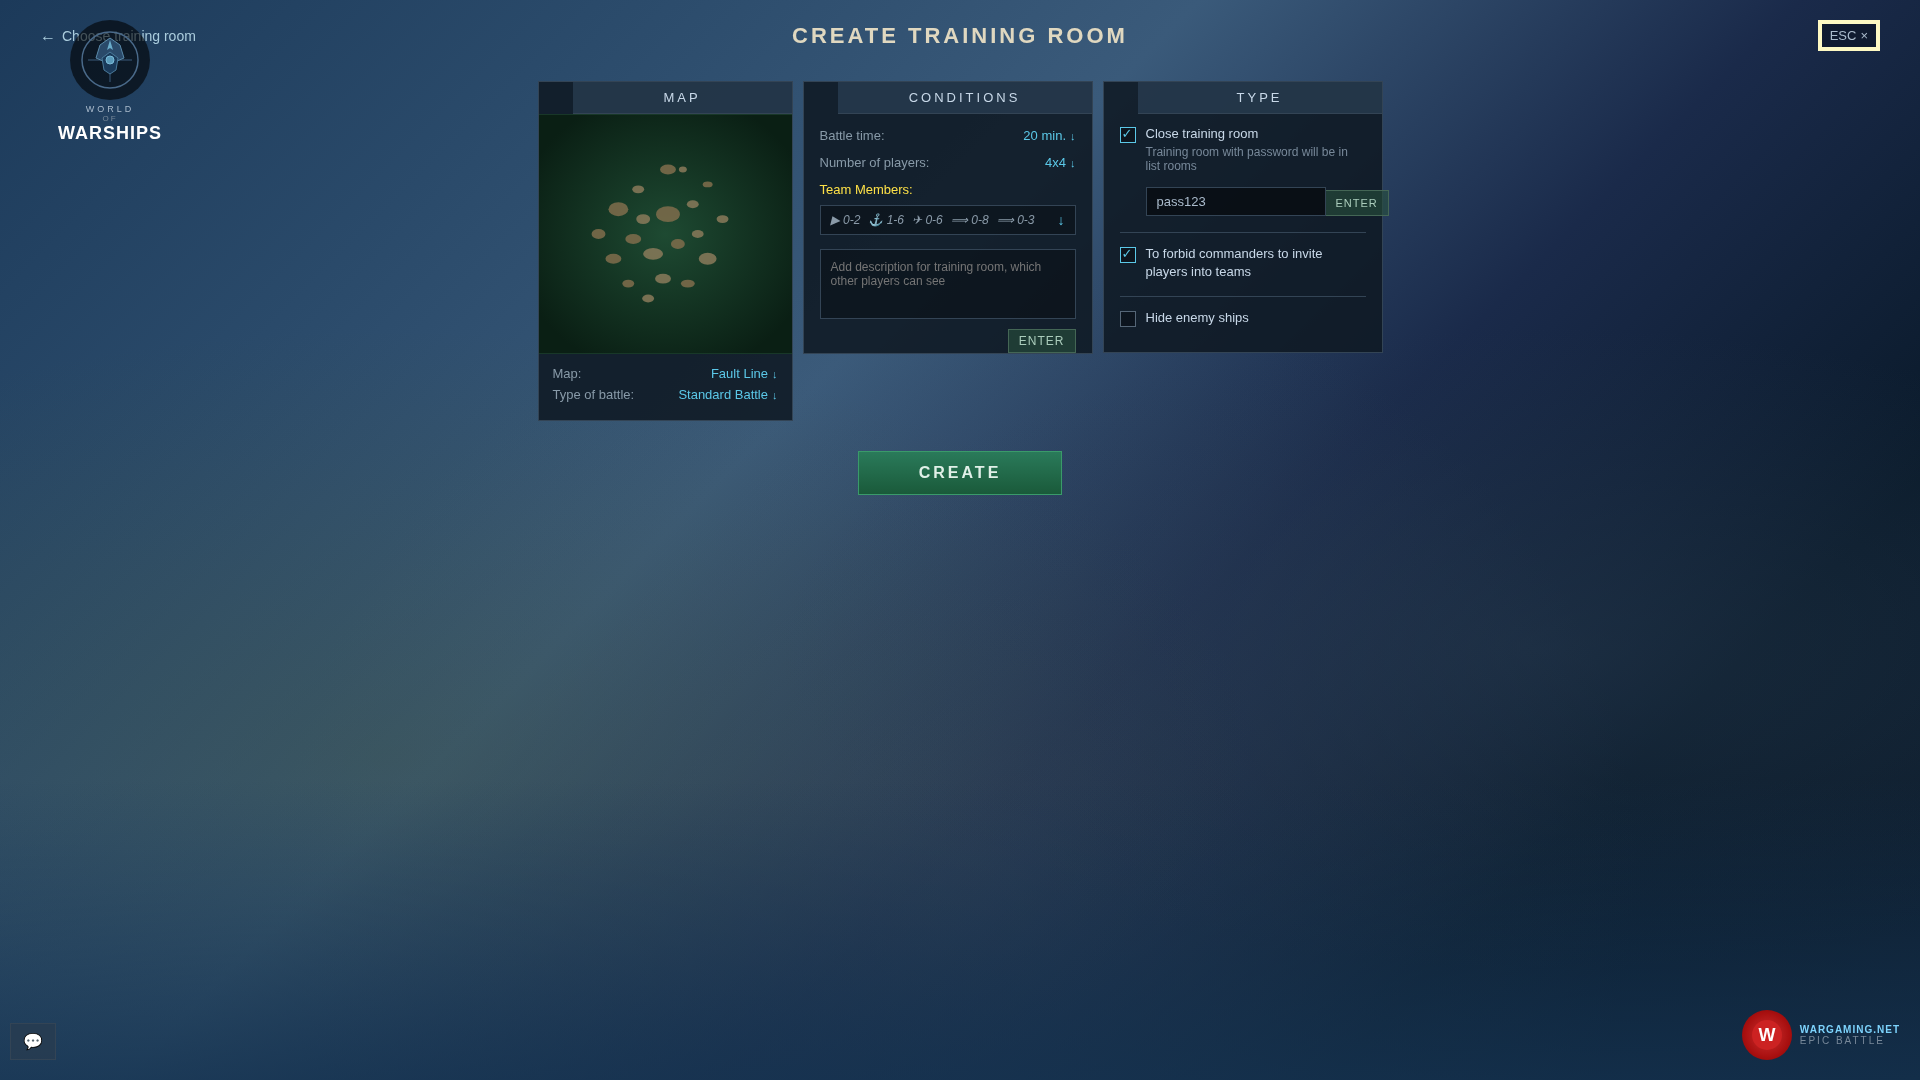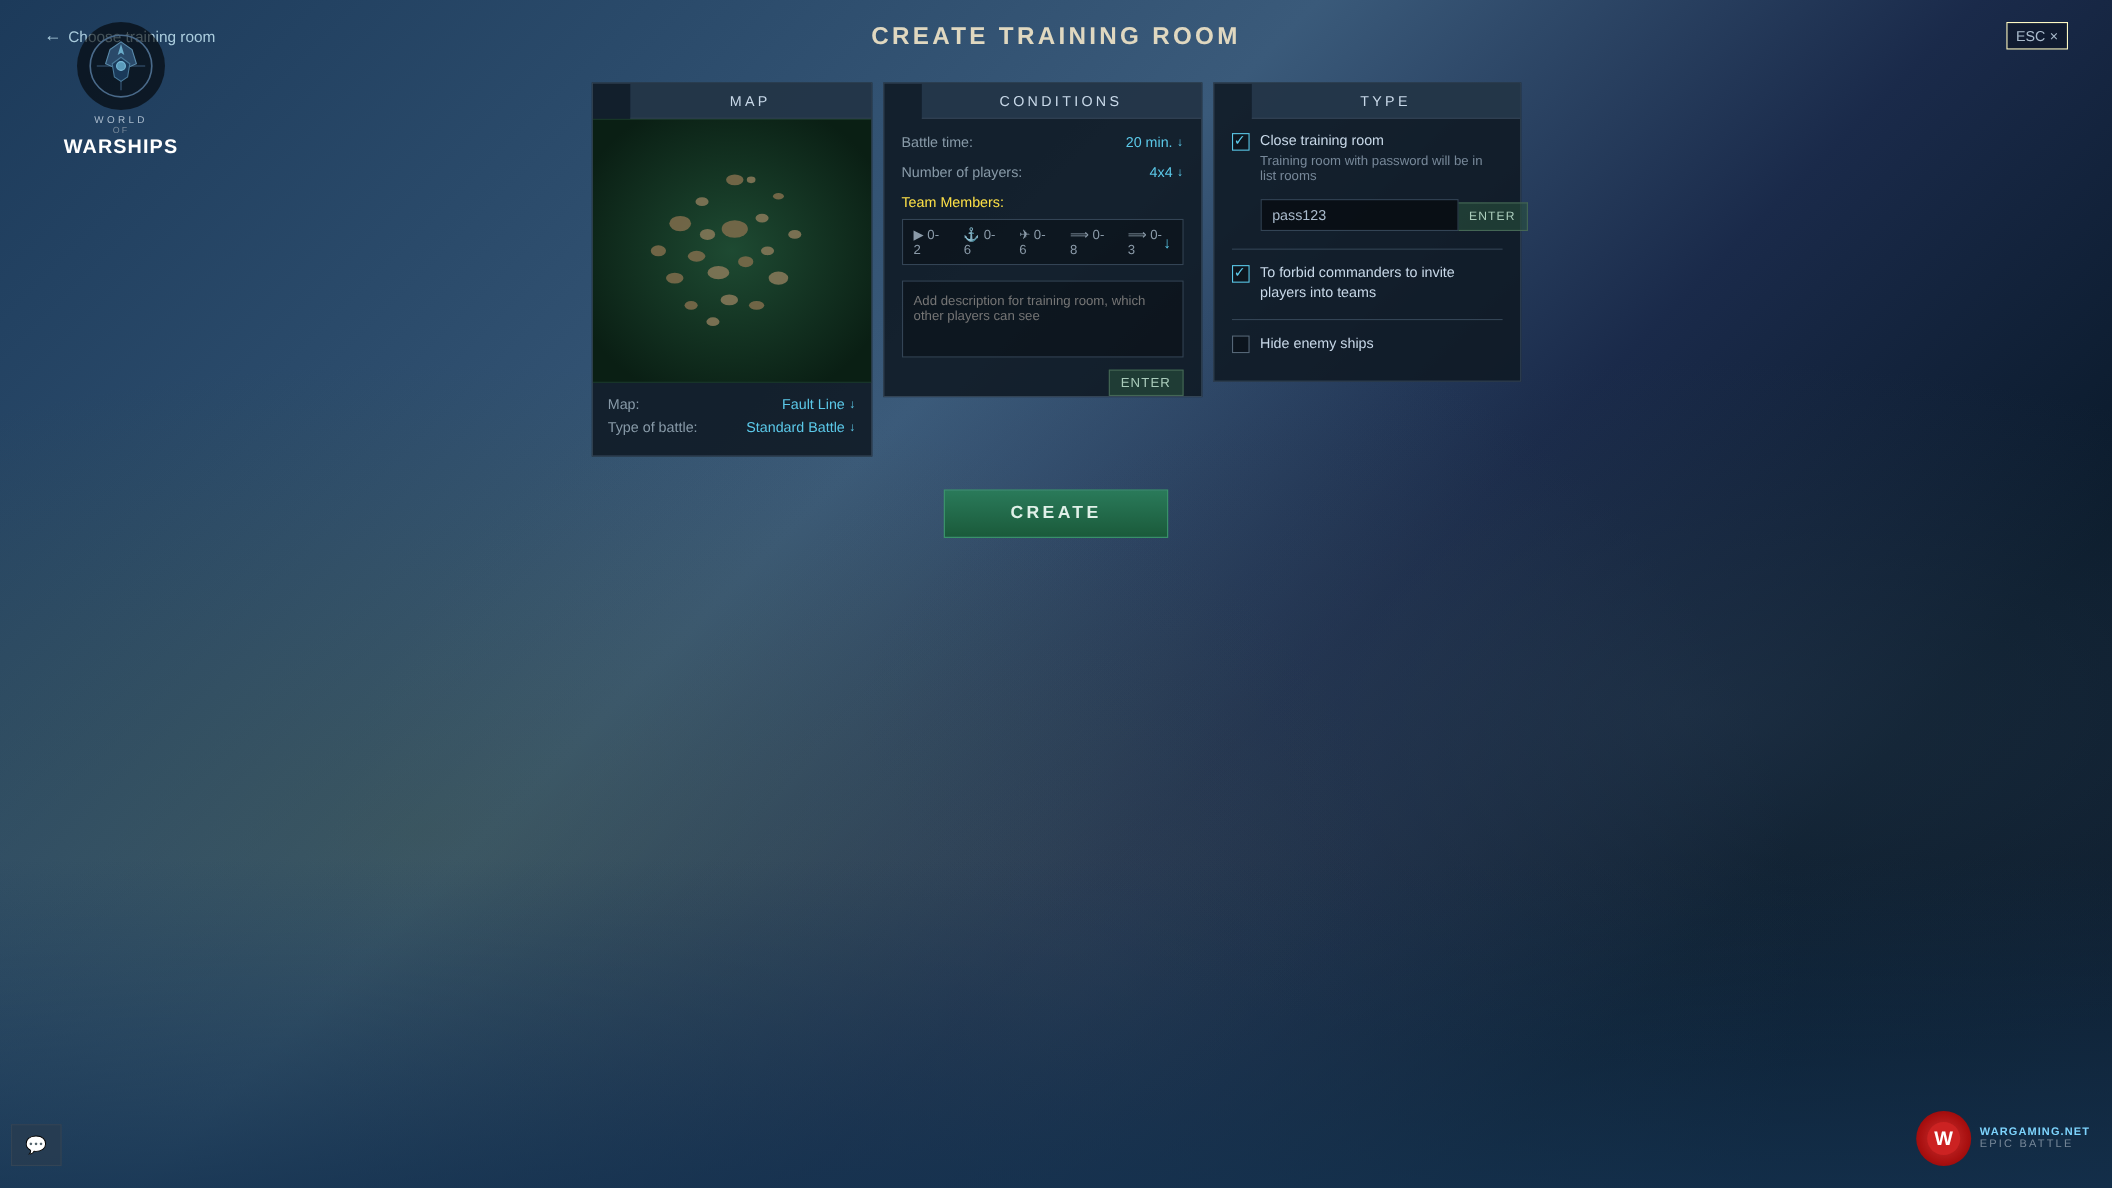--- a/index.html
+++ b/index.html
@@ -81,21 +81,21 @@
       font-size: 22px;
       letter-spacing: 3px;
       text-transform: uppercase;
       font-weight: bold;
     }
 
     .esc-btn {
       display: flex;
       align-items: center;
       gap: 4px;
-      border: 1px solid #fef9c3;
+      border: 4px solid #fef9c3;
       padding: 4px 8px;
       color: #aabbcc;
       font-size: 13px;
       cursor: pointer;
       background: rgba(0,0,0,0.3);
     }
 
     
     .logo {
       position: absolute;
@@ -231,23 +231,24 @@
       align-items: center;
       justify-content: space-between;
       background: rgba(0,0,0,0.3);
       padding: 6px 10px;
       border: 1px solid #334455;
     }
 
     .team-icons {
       display: flex;
       align-items: center;
-      gap: 20px;
+      gap: 8px;
       color: #8a9aa8;
       font-size: 12px;
+      font-style: italic;
     }
 
     .team-expand {
       color: #5bc8e8;
       cursor: pointer;
       font-size: 14px;
     }
 
     .description-area {
       width: 100%;
@@ -546,21 +547,21 @@
           <span class="condition-value">
             <span>4x4</span>
             <span class="dropdown-arrow">↓</span>
           </span>
         </div>
         <div class="team-members-section">
           <div class="team-label">Team Members:</div>
           <div class="team-icons-row">
             <div class="team-icons">
               <span>▶ 0-2</span>
-              <span>⚓ 0-6</span>
+              <span>⚓ 1-6</span>
               <span>✈ 0-6</span>
               <span>⟹ 0-8</span>
               <span>⟹ 0-3</span>
             </div>
             <span class="team-expand">↓</span>
           </div>
         </div>
         <div>
           <textarea class="description-area" placeholder="Add description for training room, which other players can see" style=""></textarea>
           <div style="text-align:right;">

